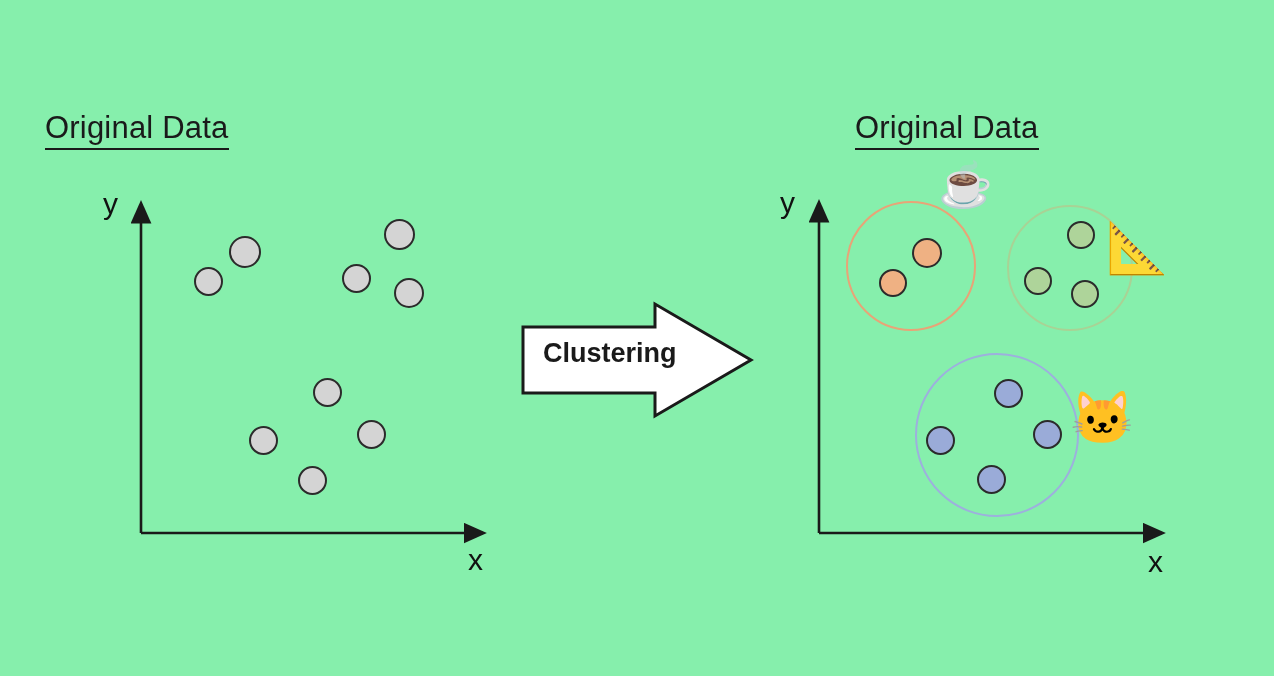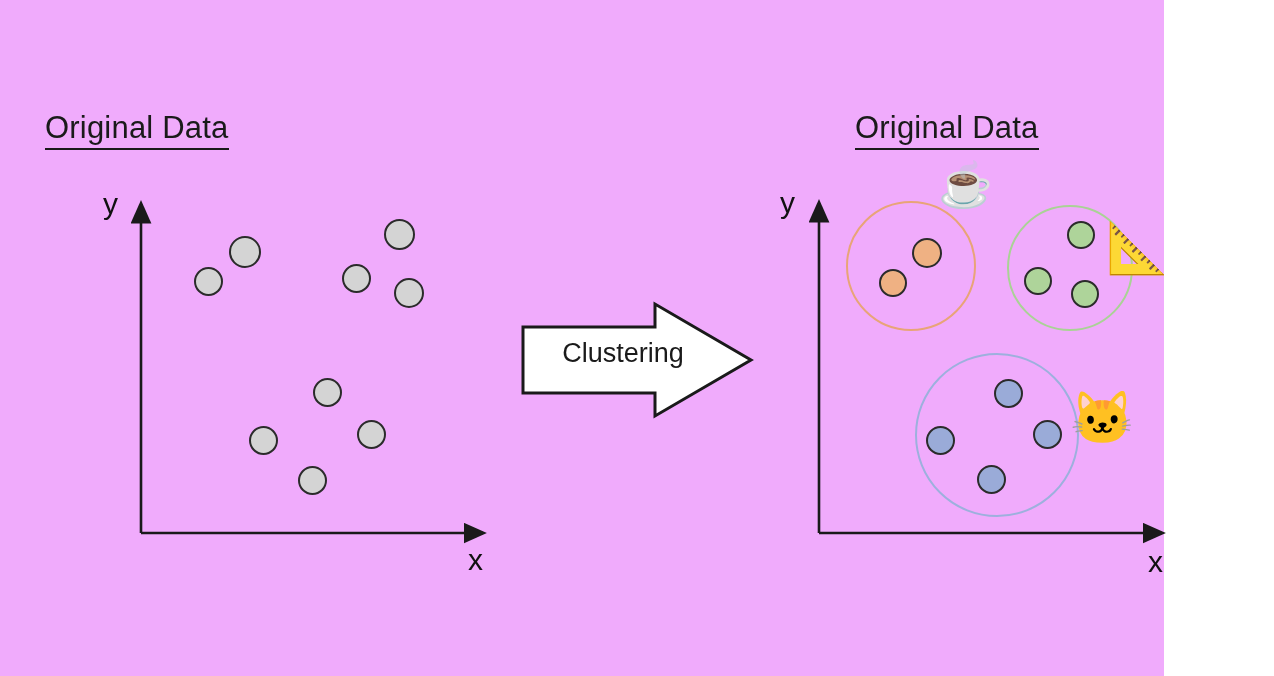--- a/index.html
+++ b/index.html
@@ -9,23 +9,23 @@
   }
   body {
     width: 1274px;
     height: 676px;
     font-family: "Liberation Sans", sans-serif;
     overflow: hidden;
     position: relative;
   }
   #canvas {
     position: relative;
-    width: 1164px;
-    height: 676px;
-    background: #f0abfc;
+    width: 1274px;
+    height: 676px;
+    background: #86efac;
   }
   .panel {
     position: absolute;
     top: 0;
     height: 676px;
   }
   #panel-original { left: 0; width: 520px; }
   #panel-clustered { left: 754px; width: 520px; }
 
   .panel-title {
@@ -92,24 +92,24 @@
     top: 300px;
     width: 240px;
     height: 120px;
   }
   #arrow-block svg { display: block; overflow: visible; }
   #arrow-label {
     position: absolute;
     left: 24px;
     top: 38px;
     width: 160px;
-    text-align: center;
     font-size: 27px;
     color: #1a1a1a;
     white-space: nowrap;
+    font-weight: bold;
   }
 </style>
 </head>
 <body>
 
 <div id="canvas">
 
   <div class="panel" id="panel-original">
 
     <div class="panel-title">

